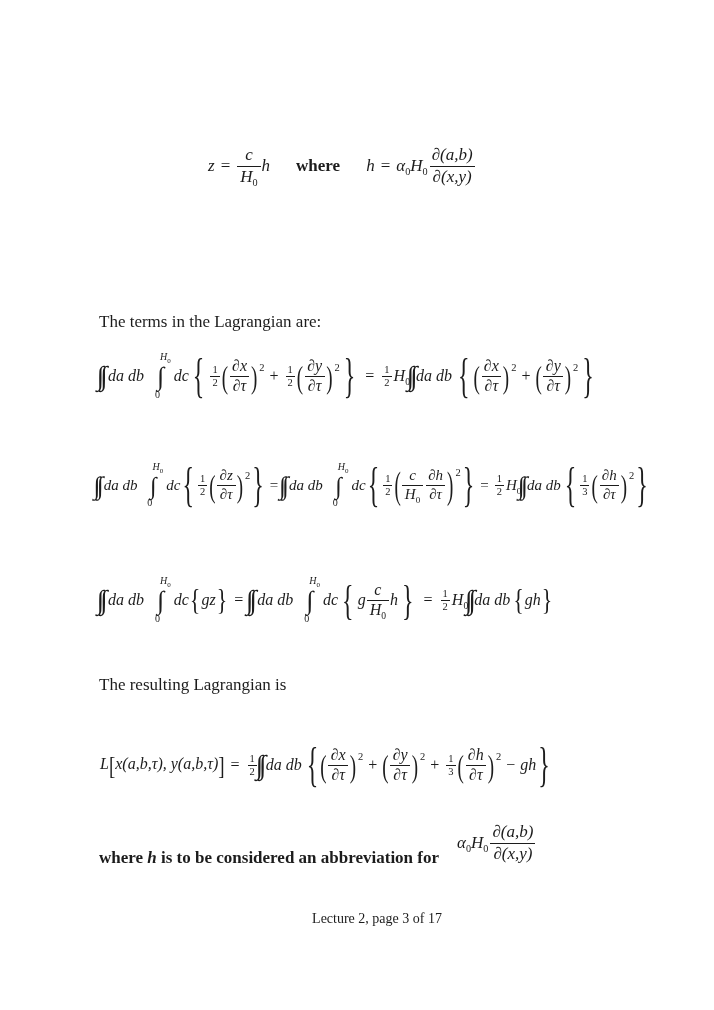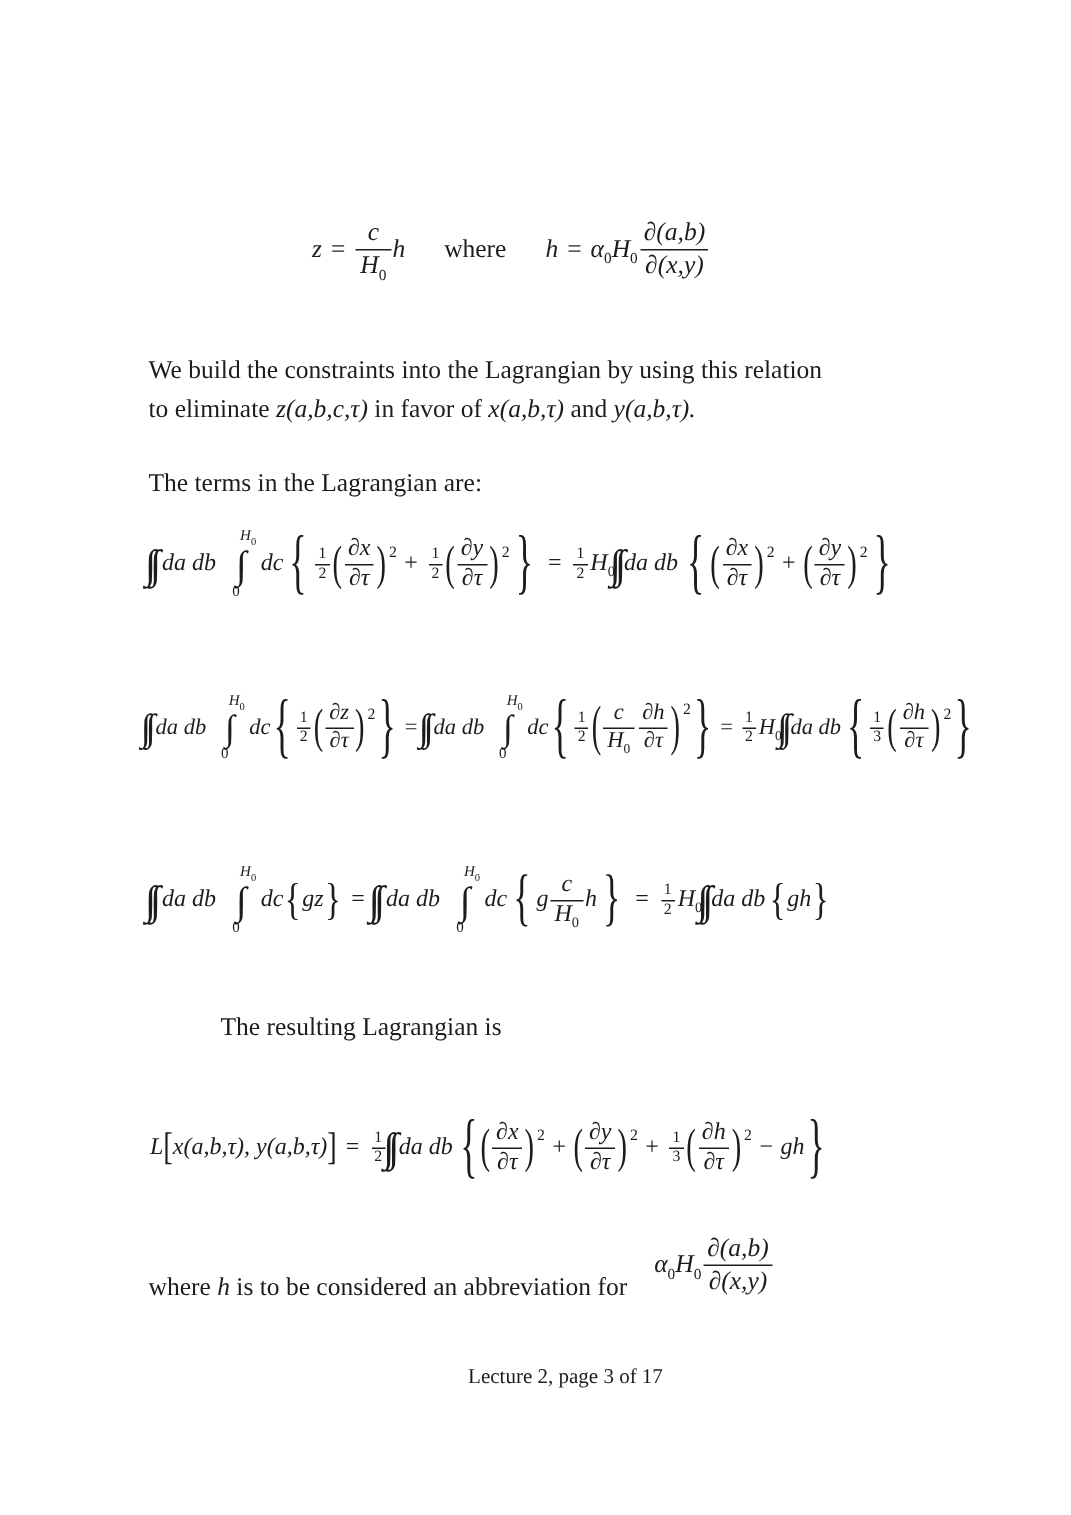--- a/index.html
+++ b/index.html
@@ -4,21 +4,21 @@
 <style>
   html,body{margin:0;padding:0;background:#e9e9e9;}
   .page{
     position:relative;width:714px;height:1010px;background:#ffffff;
     font-family:"Liberation Serif","DejaVu Serif",serif;color:#1c1c1c;
     overflow:hidden;margin:0 auto;
   }
   .eq{position:absolute;display:flex;align-items:center;white-space:nowrap;}
   .text{position:absolute;font-size:17px;line-height:26px;}
   .it{font-style:italic;}
-  .rm{font-style:normal;}
+  .rm{font-style:normal;font-weight:bold;}
   .rel{font-style:normal;margin:0 6px;}
   sub.ss{font-size:0.60em;font-style:normal;line-height:0;}
   .grp{display:inline-block;white-space:nowrap;}
   .frac{display:inline-flex;flex-direction:column;align-items:center;
         vertical-align:middle;line-height:1.18;font-style:italic;margin:0 1px;}
   .frac .num{padding:0 3px;}
   .frac .den{border-top:1.2px solid #1c1c1c;padding:0 3px;}
   .sfrac{display:inline-flex;flex-direction:column;align-items:center;
          vertical-align:middle;font-size:10.5px;line-height:1.1;font-style:normal;margin:0 2px;}
   .sfrac .den{border-top:1px solid #1c1c1c;padding:0 2px;}
@@ -58,31 +58,20 @@
     <span class="grp it">h</span>
     <span class="grp rm" style="margin:0 26px;">where</span>
     <span class="grp"><span class="it">h</span><span class="rel">=</span></span>
     <span class="grp"><span class="it">α</span><sub class="ss">0</sub><span class="it">H</span><sub class="ss">0</sub></span>
     <span class="frac">
       <span class="num">∂(a,b)</span>
       <span class="den">∂(x,y)</span>
     </span>
   </div>
 
-  <div class="text" style="top:234px;left:99px;width:540px;">
-    <span>We build the constraints into the Lagrangian by using this relation</span><br>
-    <span>
-      <span>to eliminate</span>
-      <span class="it">z(a,b,c,τ)</span>
-      <span>in favor of</span>
-      <span class="it">x(a,b,τ)</span>
-      <span>and</span>
-      <span class="it">y(a,b,τ).</span>
-    </span>
-  </div>
 
   <div class="text" style="top:309px;left:99px;">The terms in the Lagrangian are:</div>
 
   <div class="eq" style="top:339px;left:100px;height:74px;font-size:16px;">
     <span class="iint"><span>∫</span><span class="i2">∫</span></span>
     <span class="grp it" style="margin:0 4px;">da db</span>
     <span class="bint">
       <span class="top"><span>H</span><sub>0</sub></span>
       <span class="mid">∫</span>
       <span class="bot">0</span>
@@ -224,21 +213,21 @@
         <span class="den">2</span>
       </span>
     <span class="grp"><span class="it">H</span><sub class="ss">0</sub></span>
     <span class="iint"><span>∫</span><span class="i2">∫</span></span>
     <span class="grp it" style="margin:0 2px;">da db</span>
     <span class="brace sm" style="margin:0 1px;">{</span>
     <span class="grp it">gh</span>
     <span class="brace sm" style="margin:0 1px;">}</span>
   </div>
 
-  <div class="text" style="top:672px;left:99px;margin-left:48px;">The resulting Lagrangian is</div>
+  <div class="text" style="top:672px;left:99px;">The resulting Lagrangian is</div>
 
   <div class="eq" style="top:727px;left:100px;height:76px;font-size:16px;">
     <span class="grp"><span class="it">L</span><span class="brack">[</span><span class="it">x(a,b,τ), y(a,b,τ)</span><span class="brack">]</span></span>
     <span class="rel">=</span>
     <span class="sfrac">
         <span class="num">1</span>
         <span class="den">2</span>
       </span>
     <span class="iint"><span>∫</span><span class="i2">∫</span></span>
     <span class="grp it" style="margin:0 3px;">da db</span>

